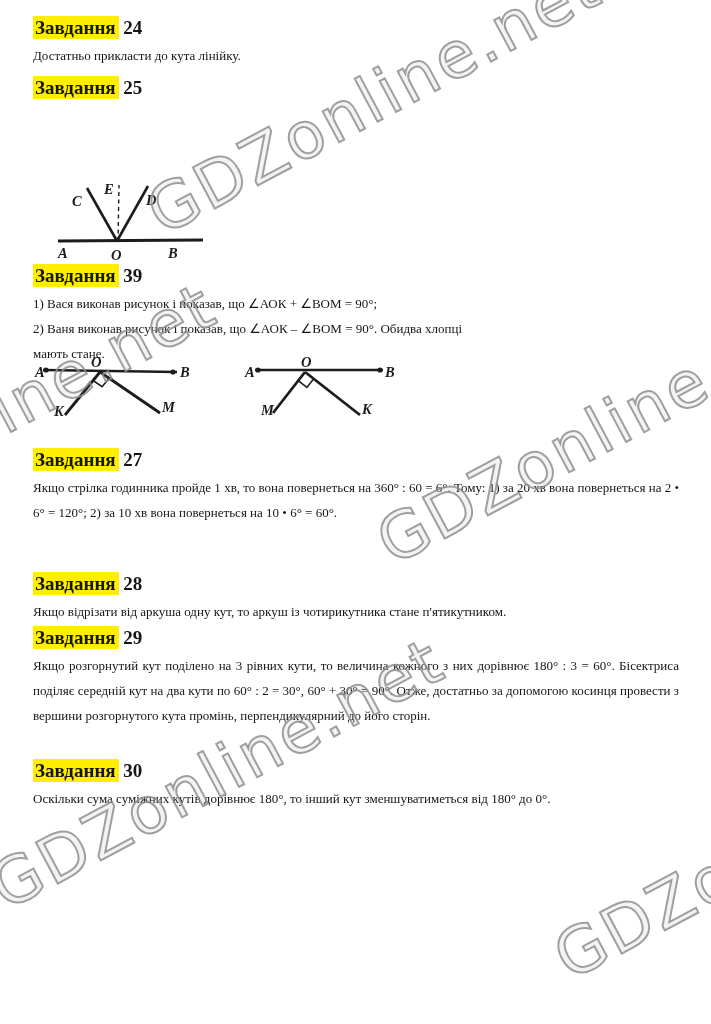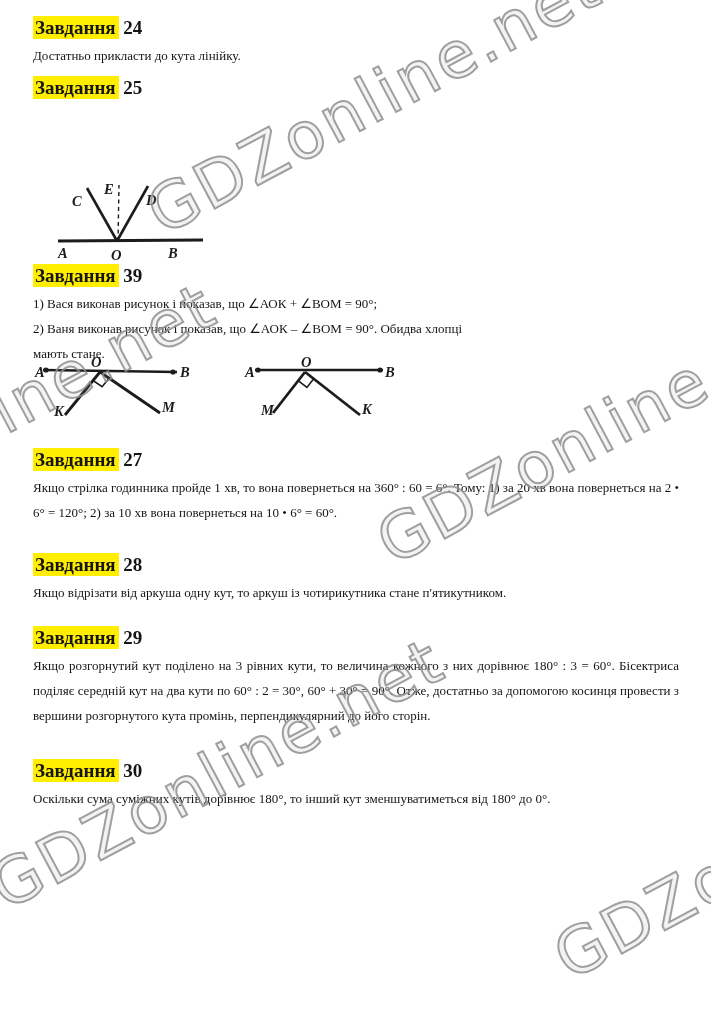--- a/index.html
+++ b/index.html
@@ -144,21 +144,21 @@
       <text x="20" y="65">M</text>
       <text x="121" y="64">K</text>
     </svg>
   </div>
 
   <section class="task" style="top:448px">
     <div class="task-heading"><span class="hl">Завдання</span> <span>27</span></div>
     <p class="just">Якщо стрілка годинника пройде 1 хв, то вона повернеться на 360° : 60 = 6°. Тому: 1) за 20 хв вона повернеться на 2 • 6° = 120°; 2) за 10 хв вона повернеться на 10 • 6° = 60°.</p>
   </section>
 
-  <section class="task" style="top:553px">
+  <section class="task" style="top:572px">
     <div class="task-heading"><span class="hl">Завдання</span> <span>28</span></div>
     <p class="just">Якщо відрізати від аркуша одну кут, то аркуш із чотирикутника стане п'ятикутником.</p>
   </section>
 
   <section class="task" style="top:626px">
     <div class="task-heading"><span class="hl">Завдання</span> <span>29</span></div>
     <p class="just">Якщо розгорнутий кут поділено на 3 рівних кути, то величина кожного з них дорівнює 180° : 3 = 60°. Бісектриса поділяє середній кут на два кути по 60° : 2 = 30°, 60° + 30° = 90°. Отже, достатньо за допомогою косинця провести з вершини розгорнутого кута промінь, перпендикулярний до його сторін.</p>
   </section>
 
   <section class="task" style="top:759px">

